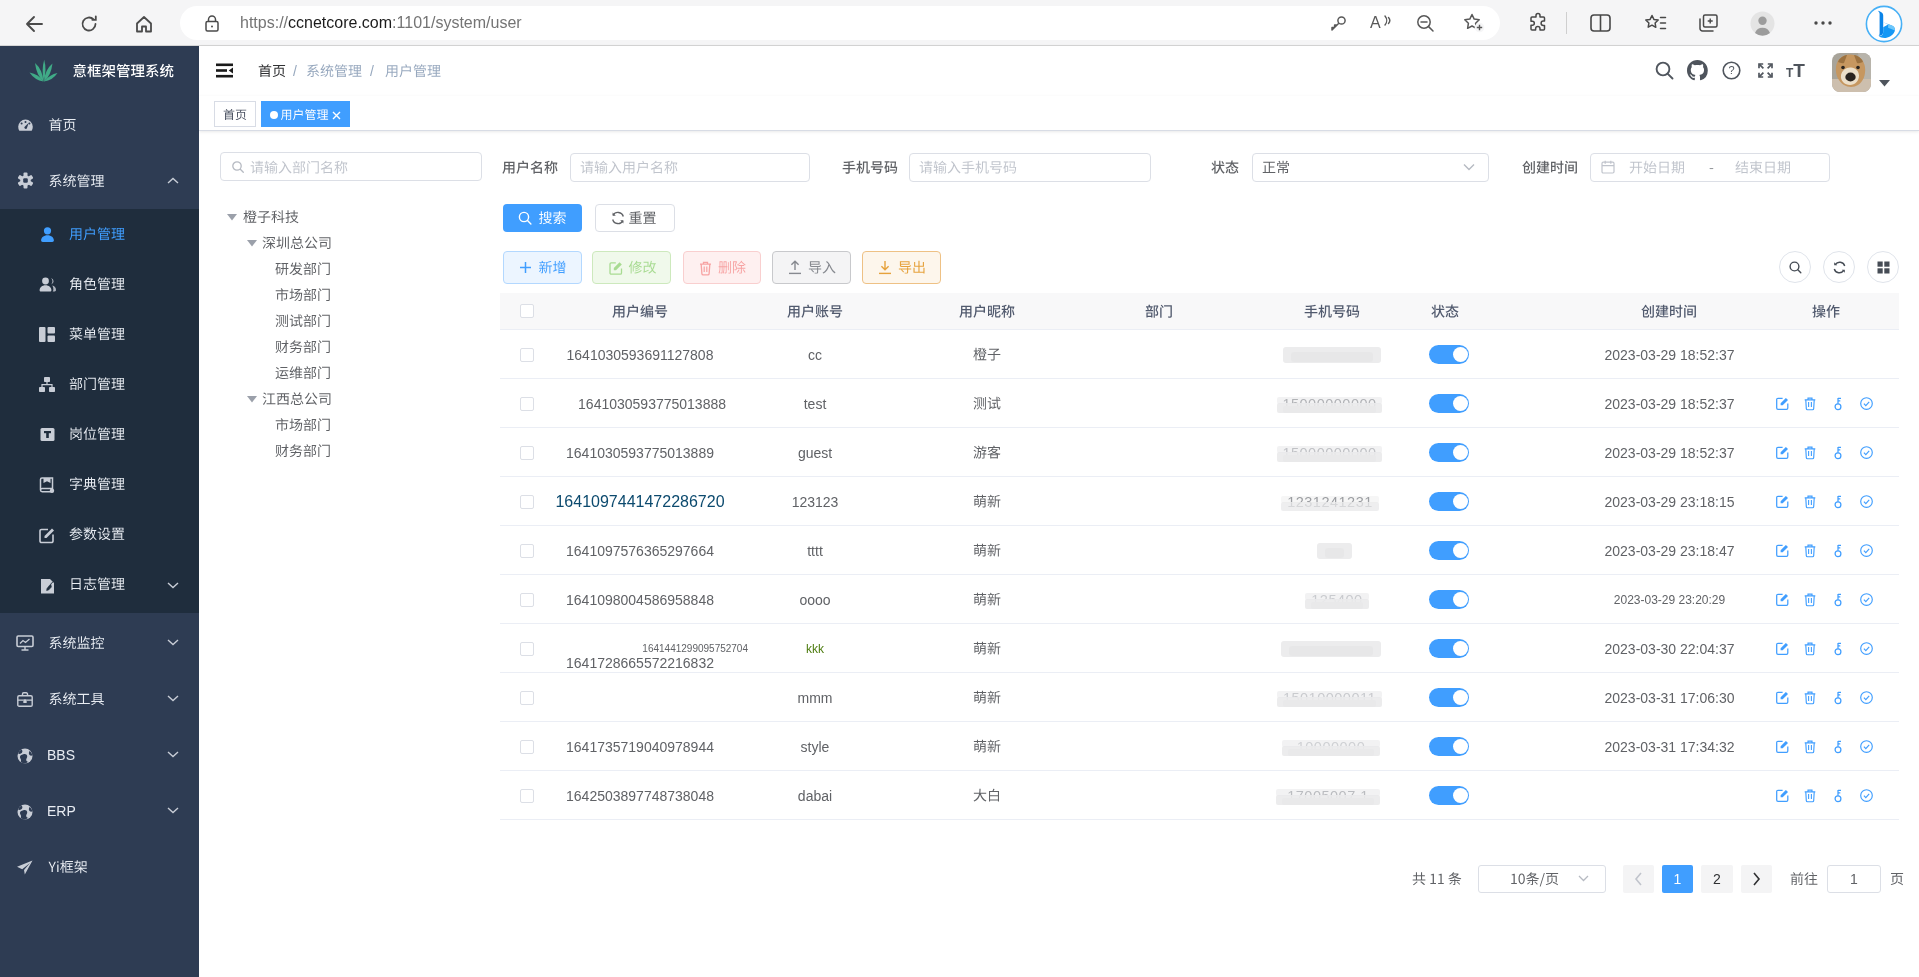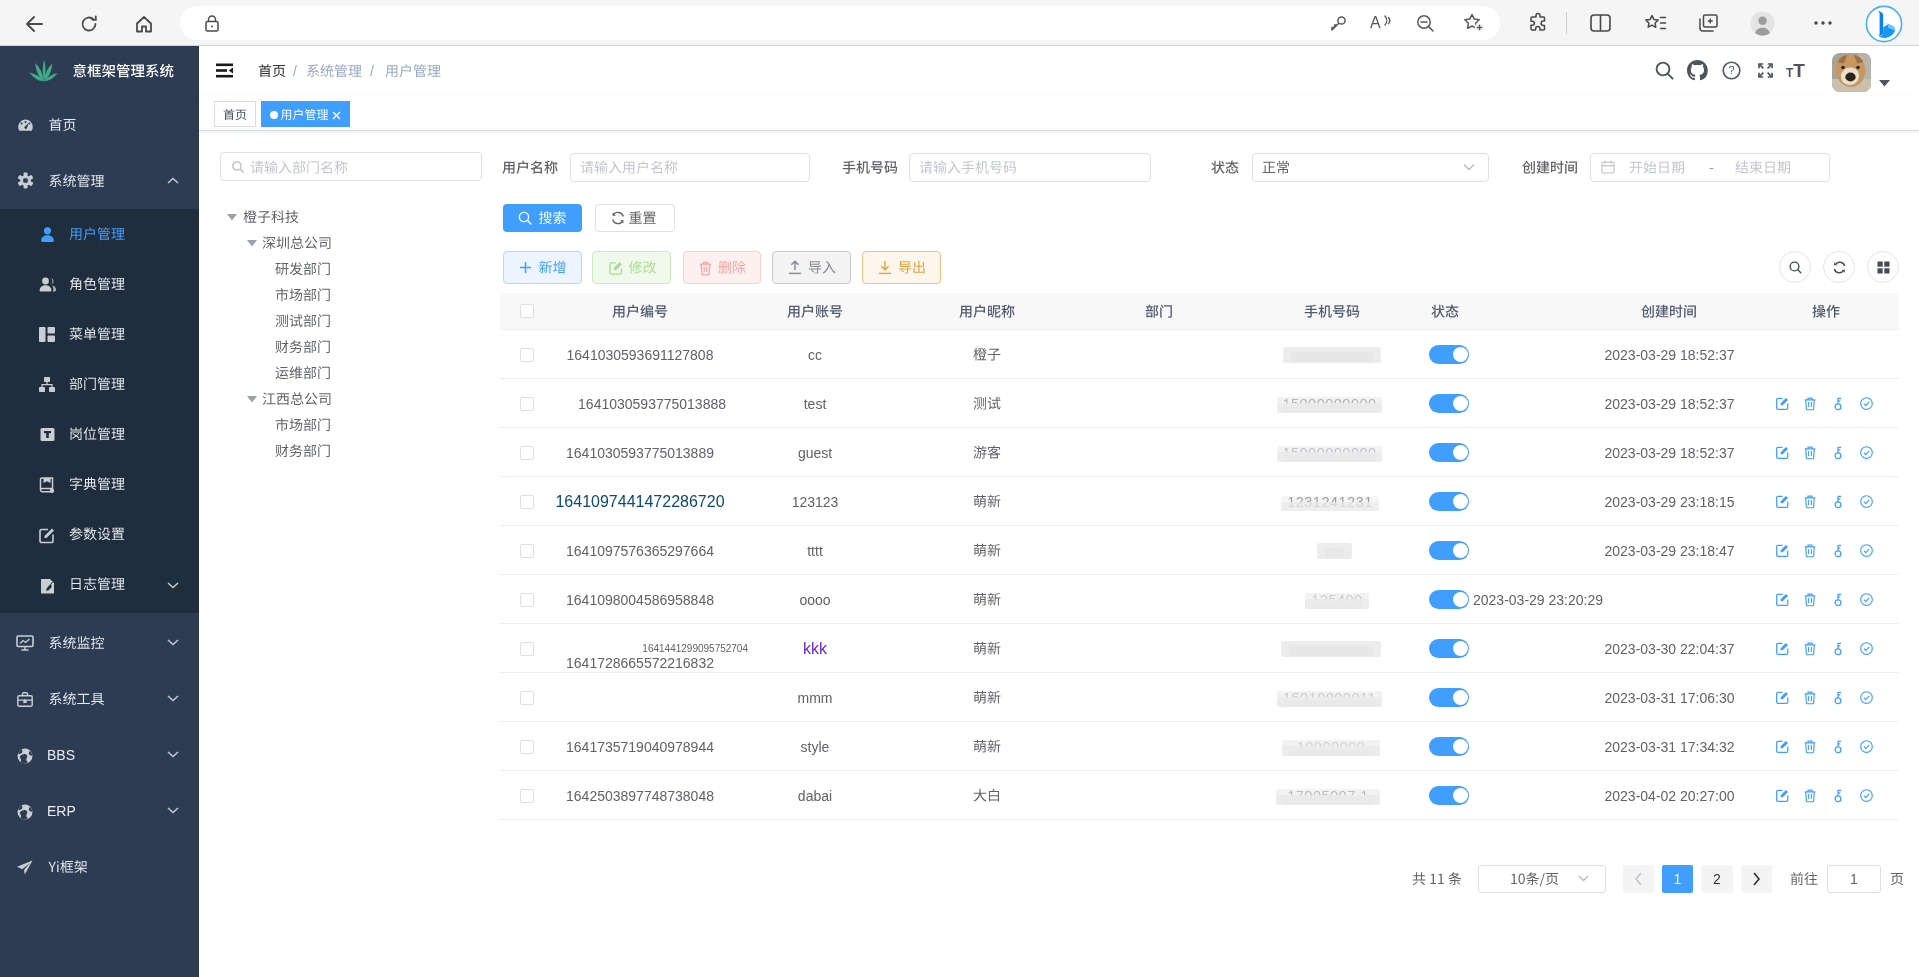--- a/index.html
+++ b/index.html
@@ -17,20 +17,21 @@
     </svg>
 <svg class="i" style="left:134px;top:14px" width="20" height="20" viewBox="0 0 20 20">
       <path d="M3 9.5 10 3l7 6.5V17.5h-5v-5h-4v5H3z" stroke="#4b4b4b" stroke-width="1.8" fill="none" stroke-linejoin="round"></path>
     </svg>
 <div class="abs" style="left:180px;top:6px;width:1320px;height:34px;background:#fff;border-radius:17px"></div>
 <svg class="i" style="left:205px;top:15px" width="14" height="17" viewBox="0 0 14 17">
       <rect x="1" y="6.5" width="12" height="9.5" rx="1.5" stroke="#4b4b4b" stroke-width="1.5" fill="none"></rect>
       <path d="M3.5 6.5V4.5a3.5 3.5 0 0 1 7 0v2" stroke="#4b4b4b" stroke-width="1.5" fill="none"></path>
       <circle cx="7" cy="11.5" r="1" fill="#4b4b4b"></circle>
     </svg>
+<div class="abs" style="left:240px;top:0px;width:700px;height:46px;line-height:46px;font-size:16px;color:#747474">https://<span style="color:#1b1b1b">ccnetcore.com</span>:1101/system/user</div>
 <svg class="i" style="left:1330px;top:15px" width="17" height="17" viewBox="0 0 17 17">
       <circle cx="11.5" cy="5.5" r="3.6" stroke="#585858" stroke-width="1.5" fill="none"></circle>
       <path d="M8.8 8.2 2 15v-2.6h2.6V10H7" stroke="#585858" stroke-width="1.5" fill="none" stroke-linejoin="round"></path>
     </svg>
 <div class="abs" style="left:1370px;top:10px;width:20px;height:26px;font-size:16px;color:#585858;line-height:26px">A</div>
 <svg class="i" style="left:1384px;top:14px" width="8" height="14" viewBox="0 0 8 14">
       <path d="M1 2a7 7 0 0 1 0 9M4.5 3.5a4.5 4.5 0 0 1 0 6" stroke="#585858" stroke-width="1.4" fill="none" stroke-linecap="round"></path>
     </svg>
 <svg class="i" style="left:1416px;top:14px" width="19" height="19" viewBox="0 0 19 19">
       <circle cx="8" cy="8" r="6.2" stroke="#585858" stroke-width="1.5" fill="none"></circle>
@@ -449,41 +450,41 @@
 <div class="abs" style="left:500px;top:623px;width:1399px;height:1px;background:#ebeef5"></div>
 <div class="abs" style="left:520px;top:592.5px;width:14px;height:14px;background:#fff;border:1px solid #dcdfe6;border-radius:2px"></div>
 <div class="abs" style="left:554px;top:589.5px;width:172px;height:20px;font-size:14px;color:#606266;text-align:center;line-height:20px">1641098004586958848</div>
 <div class="abs" style="left:726px;top:589.5px;width:178px;height:20px;font-size:14px;color:#606266;text-align:center;line-height:20px">oooo</div>
 <div class="abs" style="left:1305px;top:589.5px;width:64px;height:20px;font-size:14.5px;color:#9a9ea5;text-align:center;line-height:20px;letter-spacing:.5px">125400</div>
 <div class="abs" style="left:1305px;top:598.5px;width:64px;height:10px;background:#ebebec;opacity:.95;border-radius:2px"></div>
 <div class="abs" style="left:1305px;top:592.5px;width:64px;height:7px;background:#eaeaeb;opacity:.6;border-radius:2px"></div>
 <div class="abs" style="left:1311px;top:601.5px;width:52px;height:7px;background:#e9e9ea;border-radius:2px"></div>
 <div class="abs" style="left:1429px;top:590.0px;width:40px;height:19px;background:#409EFF;border-radius:10px"></div>
 <div class="abs" style="left:1453px;top:592.0px;width:15px;height:15px;background:#fff;border-radius:50%"></div>
-<div class="abs" style="left:1473px;top:589.5px;width:393px;height:20px;font-size:14px;color:#606266;line-height:20px">2023-03-29 23:20:29</div>
+<div class="abs" style="left:1473px;top:589.5px;width:393px;height:20px;font-size:12px;color:#606266;text-align:center;line-height:20px">2023-03-29 23:20:29</div>
 <svg class="i" style="left:1776px;top:593.0px" width="13" height="13" viewBox="0 0 13 13">
       <path d="M11.8 6.5V11a1.3 1.3 0 0 1-1.3 1.3H2A1.3 1.3 0 0 1 .7 11V2.6A1.3 1.3 0 0 1 2 1.3h4.6" stroke="#409EFF" stroke-width="1.25" fill="none"></path>
       <path d="M9.9.9 12 3 6.7 8.3H4.6V6.2z" fill="#409EFF"></path>
     </svg>
 <svg class="i" style="left:1804px;top:593.0px" width="12" height="13" viewBox="0 0 12 13">
       <path d="M.7 2.8h10.6M4 2.6V1.1h4v1.5M1.8 3l.5 8.6a1.25 1.25 0 0 0 1.25 1.15h4.9a1.25 1.25 0 0 0 1.25-1.15l.5-8.6" stroke="#409EFF" stroke-width="1.15" fill="none"></path>
       <path d="M4.6 5v5M7.4 5v5" stroke="#409EFF" stroke-width="1.1"></path>
     </svg>
 <svg class="i" style="left:1834px;top:593.0px" width="9" height="13" viewBox="0 0 9 13">
       <circle cx="4" cy="9.7" r="2.9" stroke="#409EFF" stroke-width="1.25" fill="none"></circle>
       <path d="M4 6.8V.9M4 1.4h3M4 3.8h2.3" stroke="#409EFF" stroke-width="1.25"></path>
     </svg>
 <svg class="i" style="left:1860px;top:593.0px" width="13" height="13" viewBox="0 0 13 13">
       <circle cx="6.5" cy="6.5" r="5.8" stroke="#409EFF" stroke-width="1.15" fill="none"></circle>
       <path d="m3.9 6.7 1.9 1.9 3.4-3.8" stroke="#409EFF" stroke-width="1.15" fill="none"></path>
     </svg>
 <div class="abs" style="left:500px;top:672px;width:1399px;height:1px;background:#ebeef5"></div>
 <div class="abs" style="left:520px;top:641.5px;width:14px;height:14px;background:#fff;border:1px solid #dcdfe6;border-radius:2px"></div>
 <div class="abs" style="left:576px;top:638.5px;width:172px;height:20px;font-size:10px;color:#606266;text-align:right;line-height:20px">1641441299095752704</div>
-<div class="abs" style="left:726px;top:638.5px;width:178px;height:20px;font-size:16px;color:#6d28d9;text-align:center;line-height:20px">kkk</div>
+<div class="abs" style="left:726px;top:638.5px;width:178px;height:20px;font-size:12px;color:#4d7c0f;text-align:center;line-height:20px">kkk</div>
 <div class="abs" style="left:1281px;top:640.5px;width:100px;height:16px;background:#ececed;border-radius:3px"></div>
 <div class="abs" style="left:1289px;top:645.5px;width:84px;height:10px;background:#e7e7e8;border-radius:3px"></div>
 <div class="abs" style="left:1429px;top:639.0px;width:40px;height:19px;background:#409EFF;border-radius:10px"></div>
 <div class="abs" style="left:1453px;top:641.0px;width:15px;height:15px;background:#fff;border-radius:50%"></div>
 <div class="abs" style="left:1473px;top:638.5px;width:393px;height:20px;font-size:14px;color:#606266;text-align:center;line-height:20px">2023-03-30 22:04:37</div>
 <svg class="i" style="left:1776px;top:642.0px" width="13" height="13" viewBox="0 0 13 13">
       <path d="M11.8 6.5V11a1.3 1.3 0 0 1-1.3 1.3H2A1.3 1.3 0 0 1 .7 11V2.6A1.3 1.3 0 0 1 2 1.3h4.6" stroke="#409EFF" stroke-width="1.25" fill="none"></path>
       <path d="M9.9.9 12 3 6.7 8.3H4.6V6.2z" fill="#409EFF"></path>
     </svg>
 <svg class="i" style="left:1804px;top:642.0px" width="12" height="13" viewBox="0 0 12 13">
@@ -555,21 +556,20 @@
 <div class="abs" style="left:500px;top:819px;width:1399px;height:1px;background:#ebeef5"></div>
 <div class="abs" style="left:520px;top:788.5px;width:14px;height:14px;background:#fff;border:1px solid #dcdfe6;border-radius:2px"></div>
 <div class="abs" style="left:554px;top:785.5px;width:172px;height:20px;font-size:14px;color:#606266;text-align:center;line-height:20px">1642503897748738048</div>
 <div class="abs" style="left:726px;top:785.5px;width:178px;height:20px;font-size:14px;color:#606266;text-align:center;line-height:20px">dabai</div>
 <div class="abs" style="left:1276px;top:785.5px;width:104px;height:20px;font-size:14.5px;color:#74787f;text-align:center;line-height:20px;letter-spacing:.5px">17005007 1</div>
 <div class="abs" style="left:1276px;top:794.5px;width:104px;height:10px;background:#ebebec;opacity:.95;border-radius:2px"></div>
 <div class="abs" style="left:1276px;top:788.5px;width:104px;height:7px;background:#eaeaeb;opacity:.6;border-radius:2px"></div>
 <div class="abs" style="left:1282px;top:797.5px;width:92px;height:7px;background:#e9e9ea;border-radius:2px"></div>
 <div class="abs" style="left:1429px;top:786.0px;width:40px;height:19px;background:#409EFF;border-radius:10px"></div>
 <div class="abs" style="left:1453px;top:788.0px;width:15px;height:15px;background:#fff;border-radius:50%"></div>
-<div class="abs" style="left:1473px;top:785.5px;width:393px;height:20px;font-size:14px;color:#606266;text-align:center;line-height:20px">2023-04-02 20:27:00</div>
 <svg class="i" style="left:1776px;top:789.0px" width="13" height="13" viewBox="0 0 13 13">
       <path d="M11.8 6.5V11a1.3 1.3 0 0 1-1.3 1.3H2A1.3 1.3 0 0 1 .7 11V2.6A1.3 1.3 0 0 1 2 1.3h4.6" stroke="#409EFF" stroke-width="1.25" fill="none"></path>
       <path d="M9.9.9 12 3 6.7 8.3H4.6V6.2z" fill="#409EFF"></path>
     </svg>
 <svg class="i" style="left:1804px;top:789.0px" width="12" height="13" viewBox="0 0 12 13">
       <path d="M.7 2.8h10.6M4 2.6V1.1h4v1.5M1.8 3l.5 8.6a1.25 1.25 0 0 0 1.25 1.15h4.9a1.25 1.25 0 0 0 1.25-1.15l.5-8.6" stroke="#409EFF" stroke-width="1.15" fill="none"></path>
       <path d="M4.6 5v5M7.4 5v5" stroke="#409EFF" stroke-width="1.1"></path>
     </svg>
 <svg class="i" style="left:1834px;top:789.0px" width="9" height="13" viewBox="0 0 9 13">
       <circle cx="4" cy="9.7" r="2.9" stroke="#409EFF" stroke-width="1.25" fill="none"></circle>

